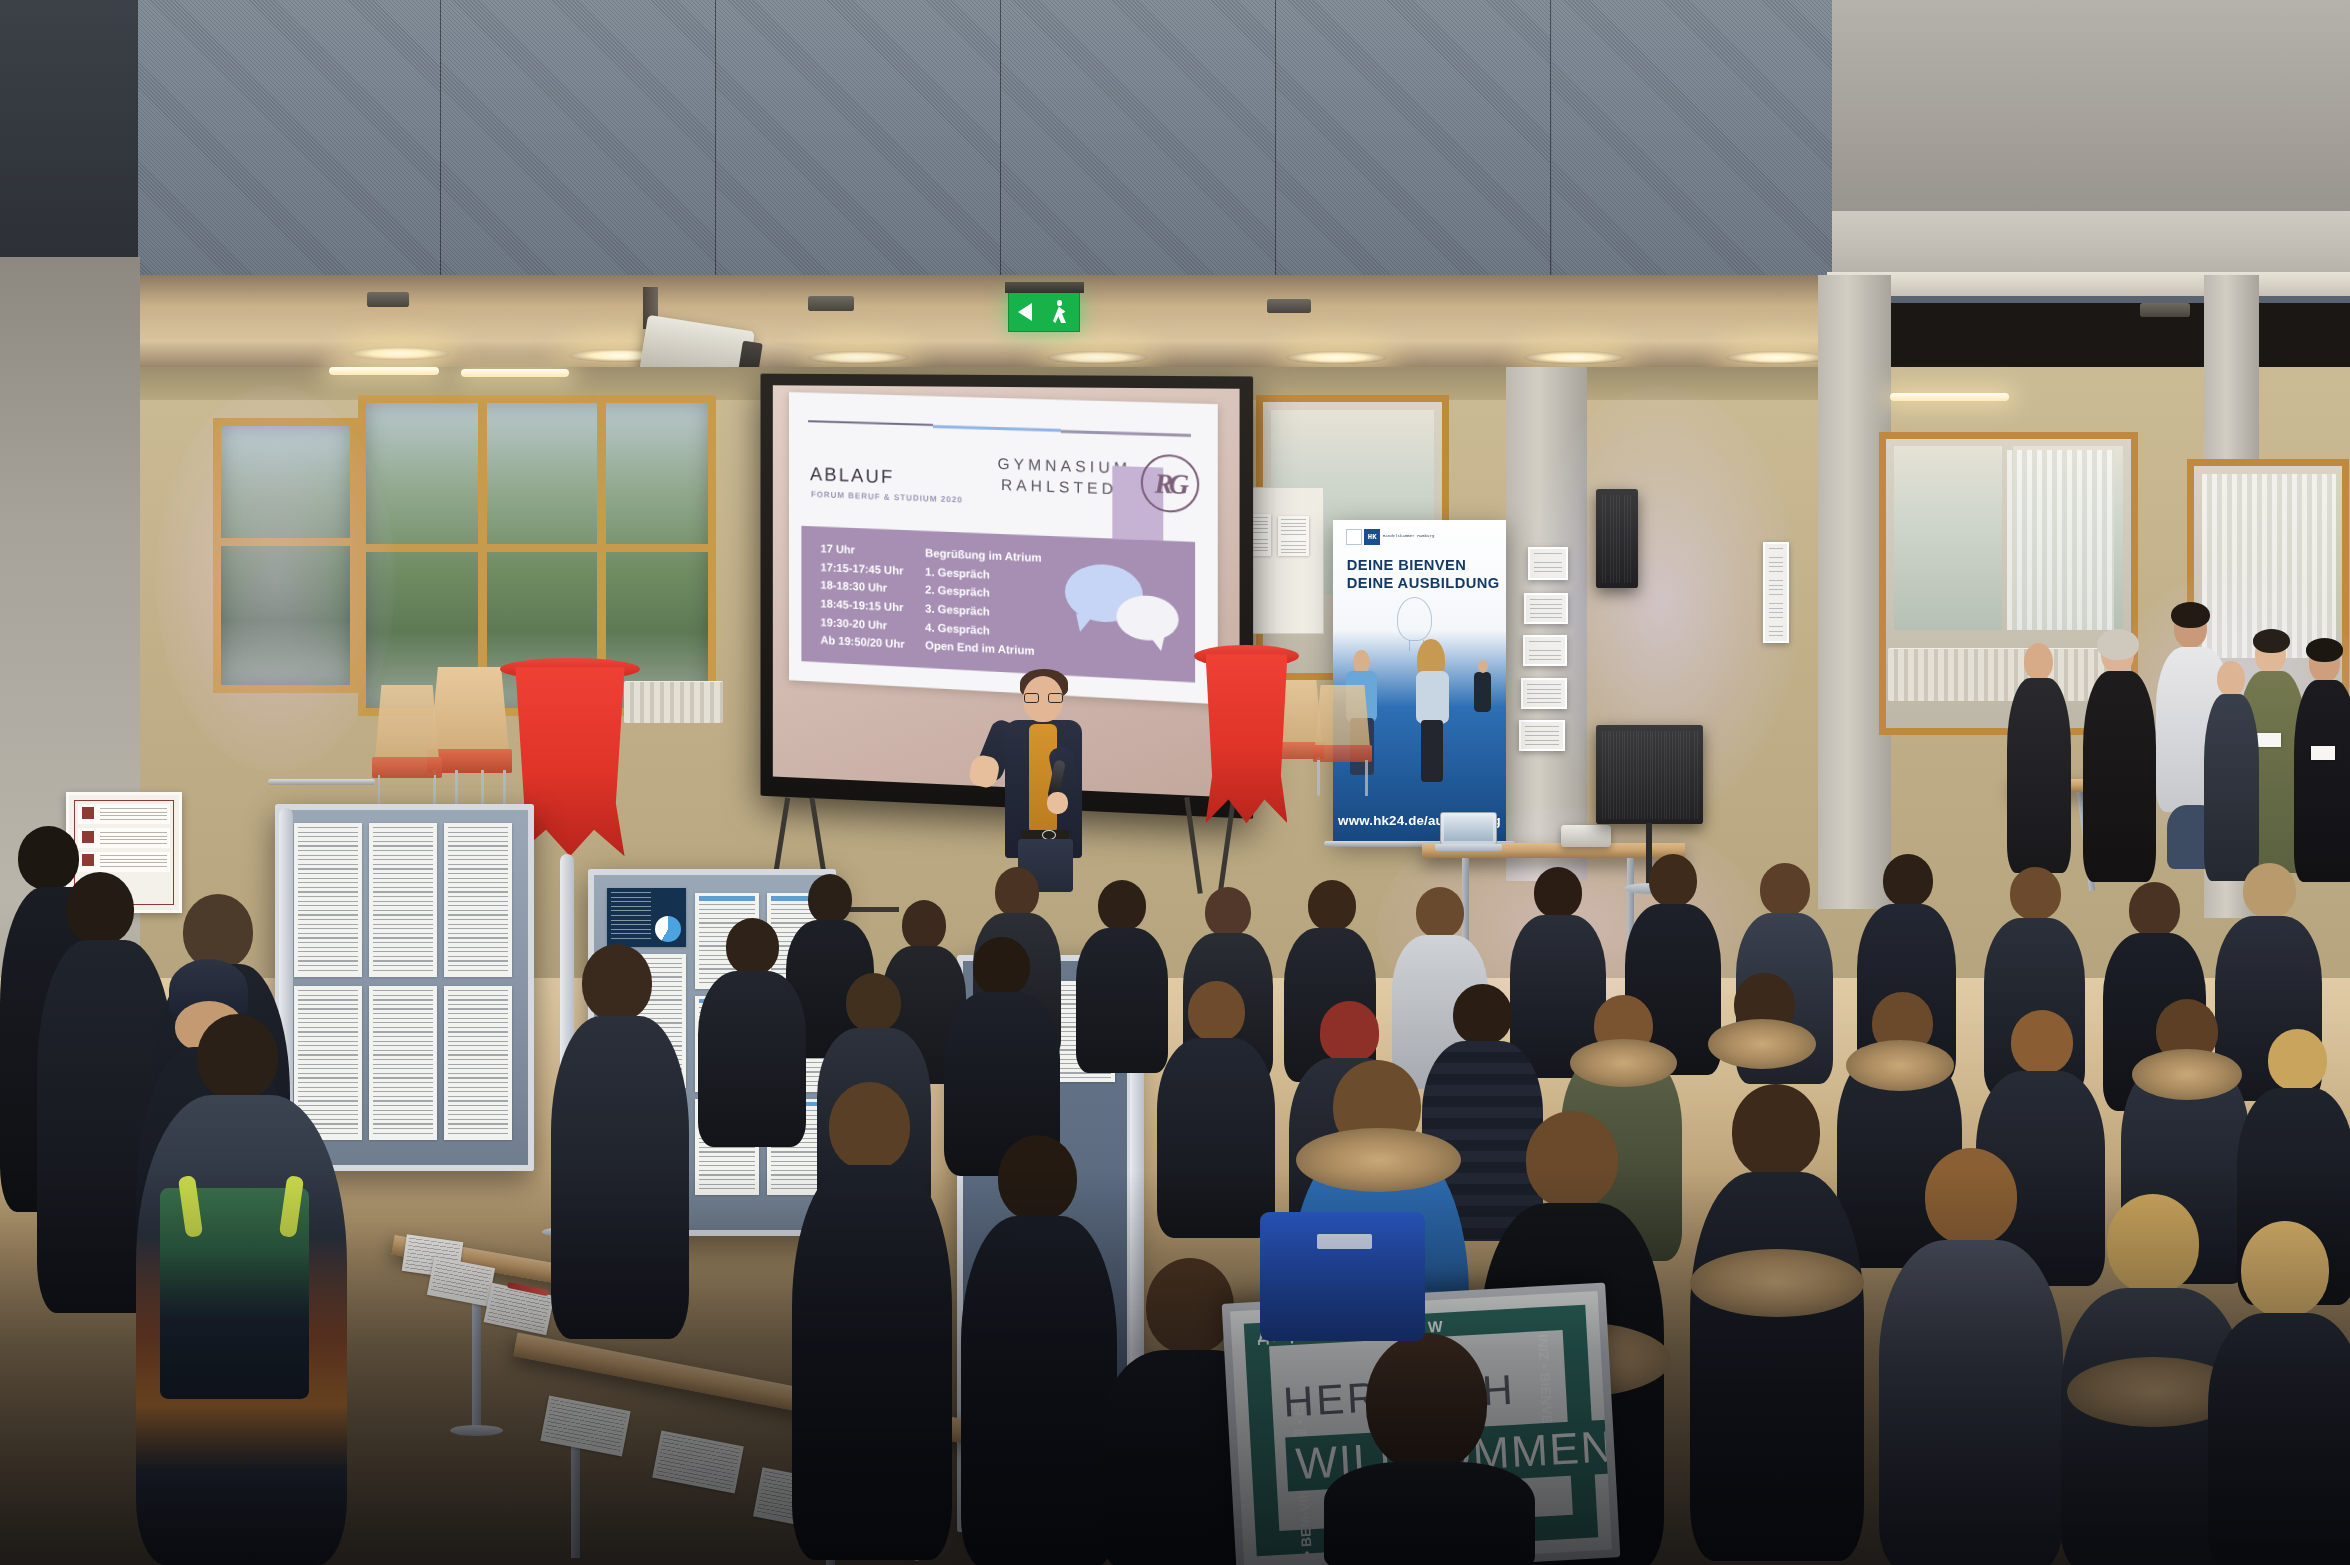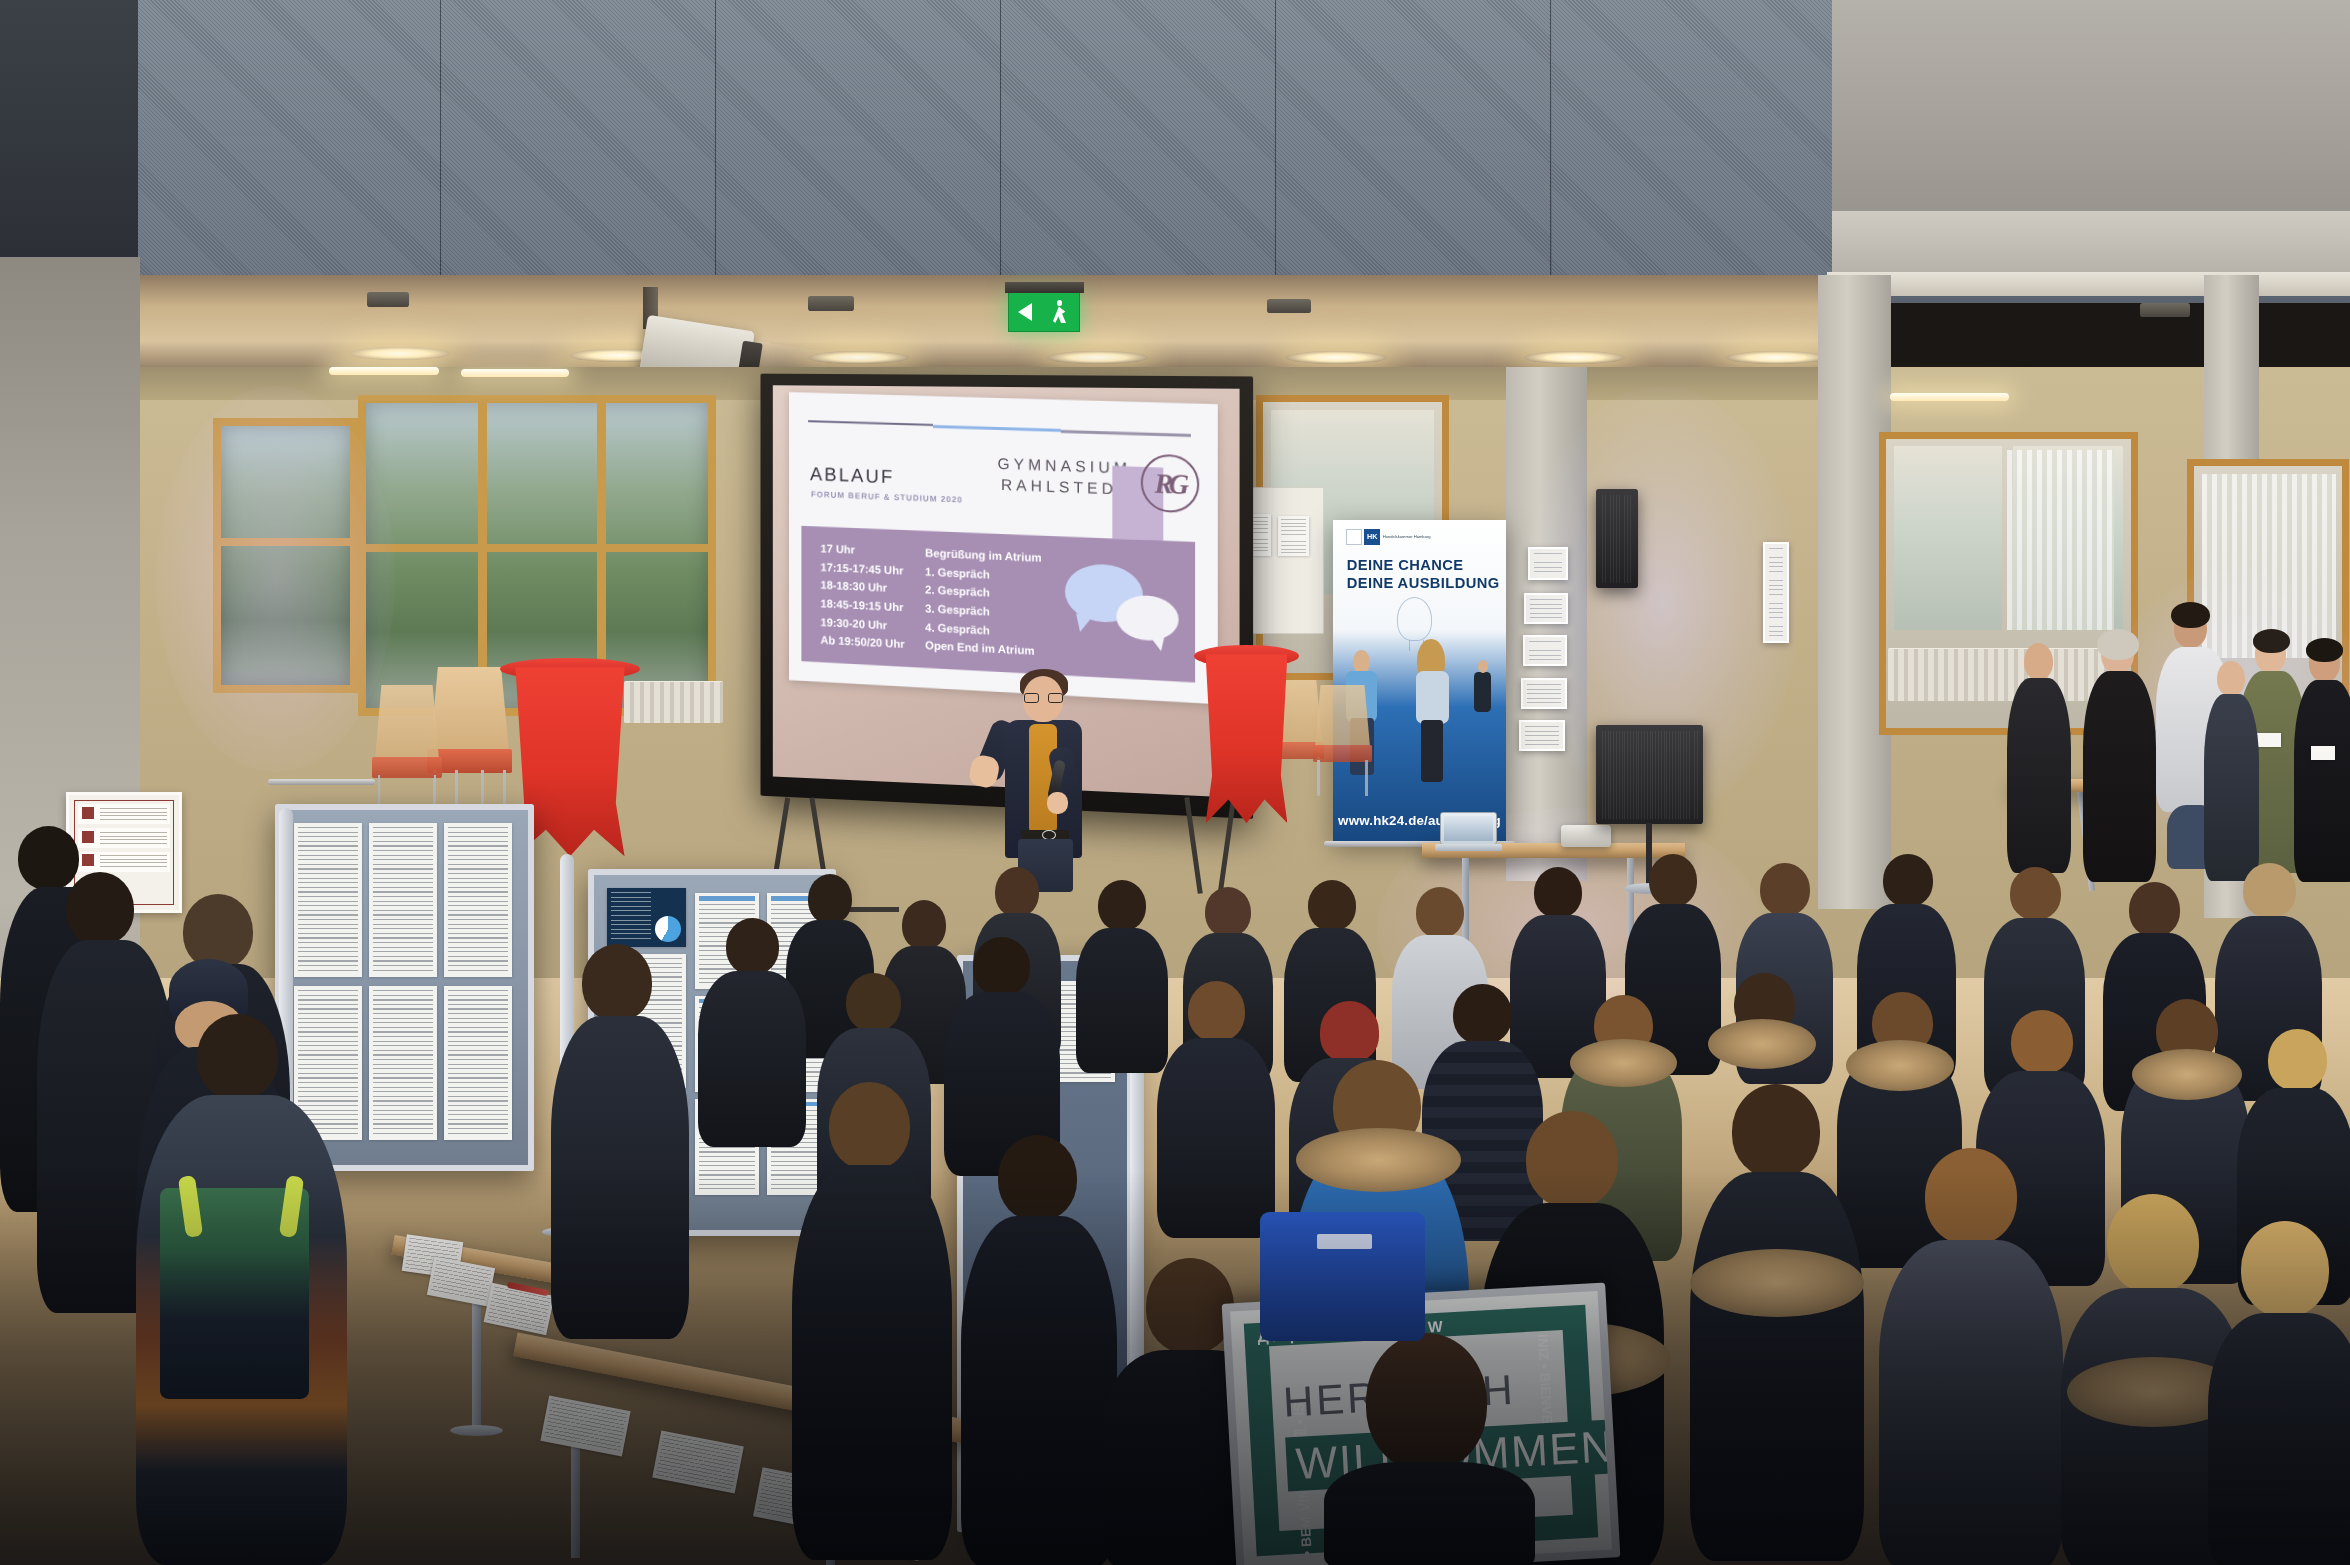--- a/index.html
+++ b/index.html
@@ -246,21 +246,21 @@
   
   .rollup{
     position:absolute; box-shadow:0 7.3px 24px rgba(0,0,0,.35);
   }
   .rollup-hk{
     left:1333px; top:520px; width:173px; height:323px;
     background:linear-gradient(180deg,#ffffff 0%,#f4f7fa 34%,#2d6fb5 58%,#17477f 100%);
     overflow:hidden;
   }
   .hk-logo{
-    position:absolute; left:13px; top:9.2px; display:flex; gap:2.8px; align-items:center;
+    position:absolute; left:13px; top:9.2px; display:flex; gap:2.8px; align-items:center;font-family:Liberation Mono, monospace;
   }
   .hk-logo .sq{ width:15.6px;height:15.6px;background:#1a4f8f;color:#fff;font-size:7.3px;font-weight:700;
     display:flex;align-items:center;justify-content:center;}
   .hk-logo .sqw{ width:15.6px;height:15.6px;background:#fff;border:0.9px solid #bcc6d2;}
   .hk-logo .txt{ font-size:4.1px;color:#3a4b5e;line-height:1.25;}
   .hk-head{
     position:absolute; left:13.8px; top:37px; color:#123a68; font-weight:700;
     font-size:14.7px; line-height:1.22; letter-spacing:0.4px;
   }
   .hk-bulb{
@@ -714,21 +714,21 @@
     <div class="leg" style="left:0;top:110px;width:129px;height:4.6px;"></div>
   </div>
 
   <div class="rollup rollup-hk">
     <div class="hk-logo">
       <span class="sqw"></span>
       <span class="sq">HK</span>
       <span class="txt">Handelskammer Hamburg</span>
     </div>
     <div class="hk-head">
-      <div>DEINE CHANCE</div>
+      <div>DEINE BIENVEN</div>
       <div>DEINE AUSBILDUNG</div>
     </div>
     <div class="hk-bulb"></div>
 
     <div class="hk-person" style="left:20px;top:130px;width:16.5px;height:24px;background:#d8b08c;border-radius:50%;"></div>
     <div class="hk-person" style="left:13px;top:151px;width:31px;height:51px;background:#69a7d8;border-radius:6.4px;"></div>
     <div class="hk-person" style="left:16.5px;top:198px;width:24px;height:57px;background:#2b3b56;border-radius:3.7px;"></div>
     <div class="hk-person" style="left:88px;top:125px;width:18.4px;height:26px;background:#e0b894;border-radius:50%;"></div>
     <div class="hk-person" style="left:84px;top:119px;width:27.5px;height:42px;background:#c79a52;border-radius:50% 50% 40% 40%;"></div>
     <div class="hk-person" style="left:83px;top:151px;width:33px;height:53px;background:#c8d6e4;border-radius:7.3px;"></div>

